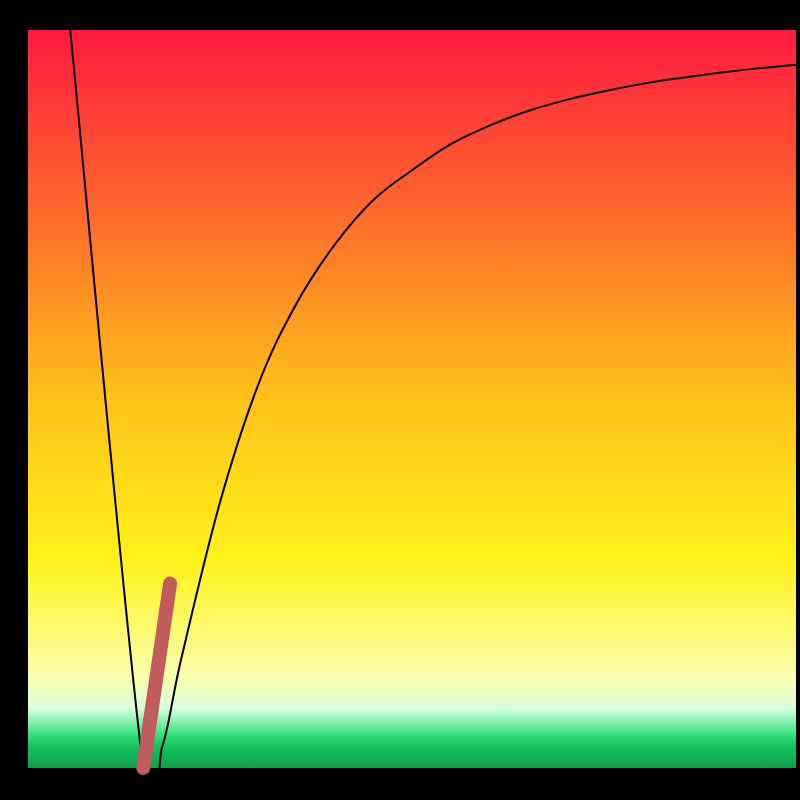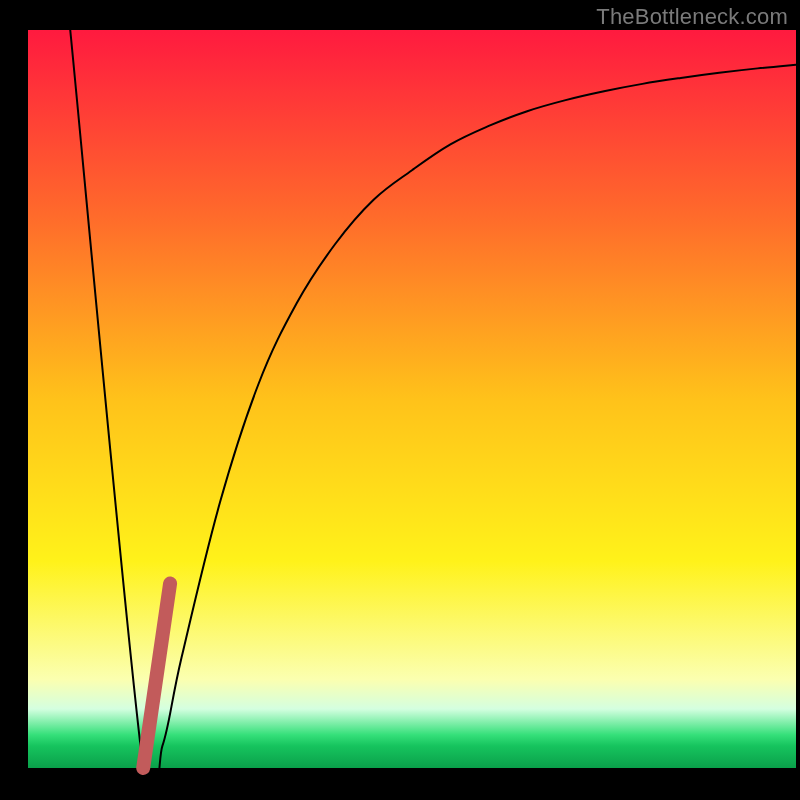--- a/index.html
+++ b/index.html
@@ -27,21 +27,20 @@
     z-index: 5;
   }
   svg {
     display: block;
   }
 </style>
 </head>
 <body>
 
 <div class="frame">
-  <div class="watermark">TheBottleneck.com</div>
   <svg id="chart-svg" width="800" height="800" viewBox="0 0 800 800">
     <defs>
       <linearGradient id="bg-grad" x1="0" y1="0" x2="0" y2="1">
           <stop offset="0%" stop-color="#ff1a3f"></stop>
           <stop offset="25%" stop-color="#ff6a2b"></stop>
           <stop offset="50%" stop-color="#ffc21a"></stop>
           <stop offset="72%" stop-color="#fff21a"></stop>
           <stop offset="88%" stop-color="#fbffb0"></stop>
           <stop offset="92%" stop-color="#d4ffe0"></stop>
           <stop offset="95.5%" stop-color="#35e07a"></stop>

